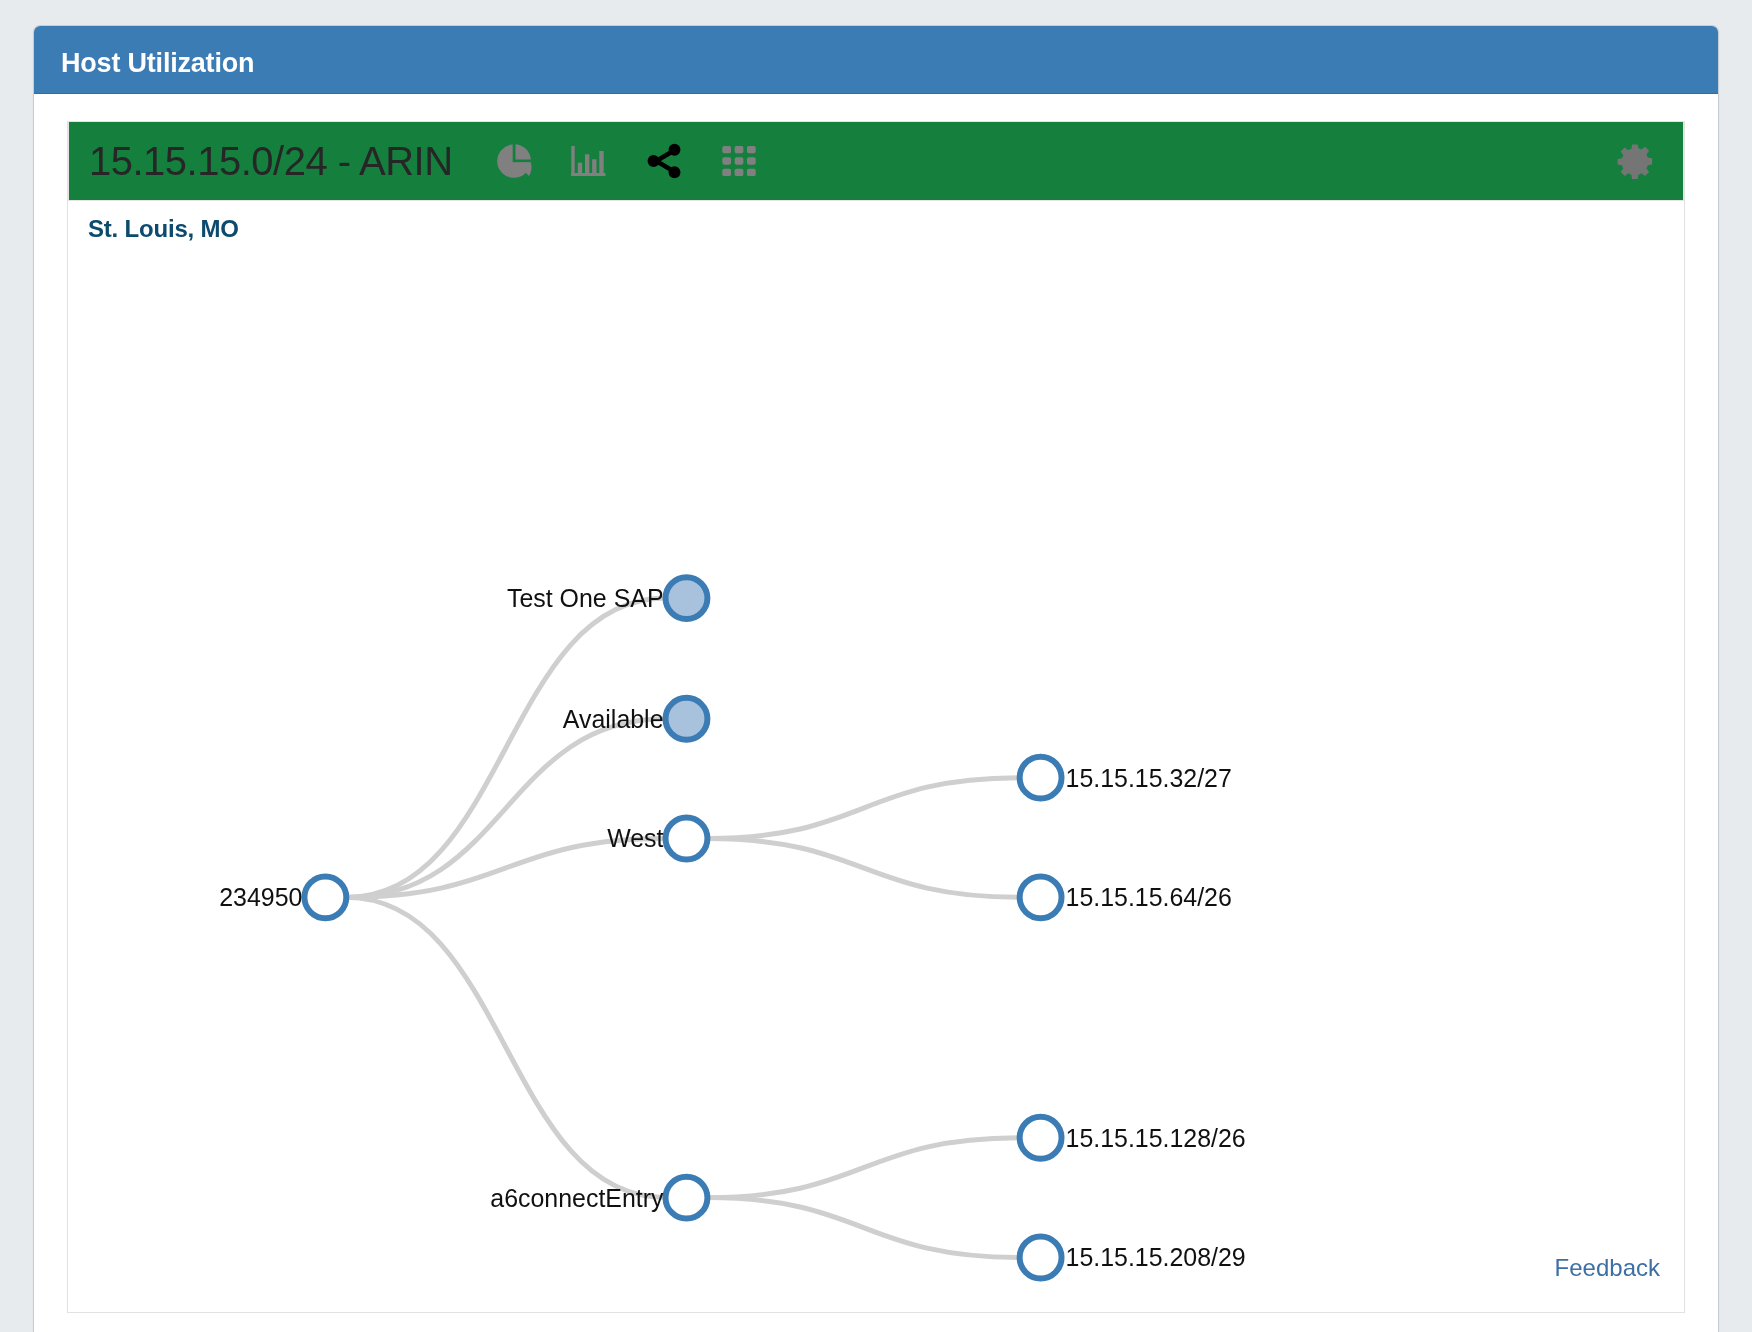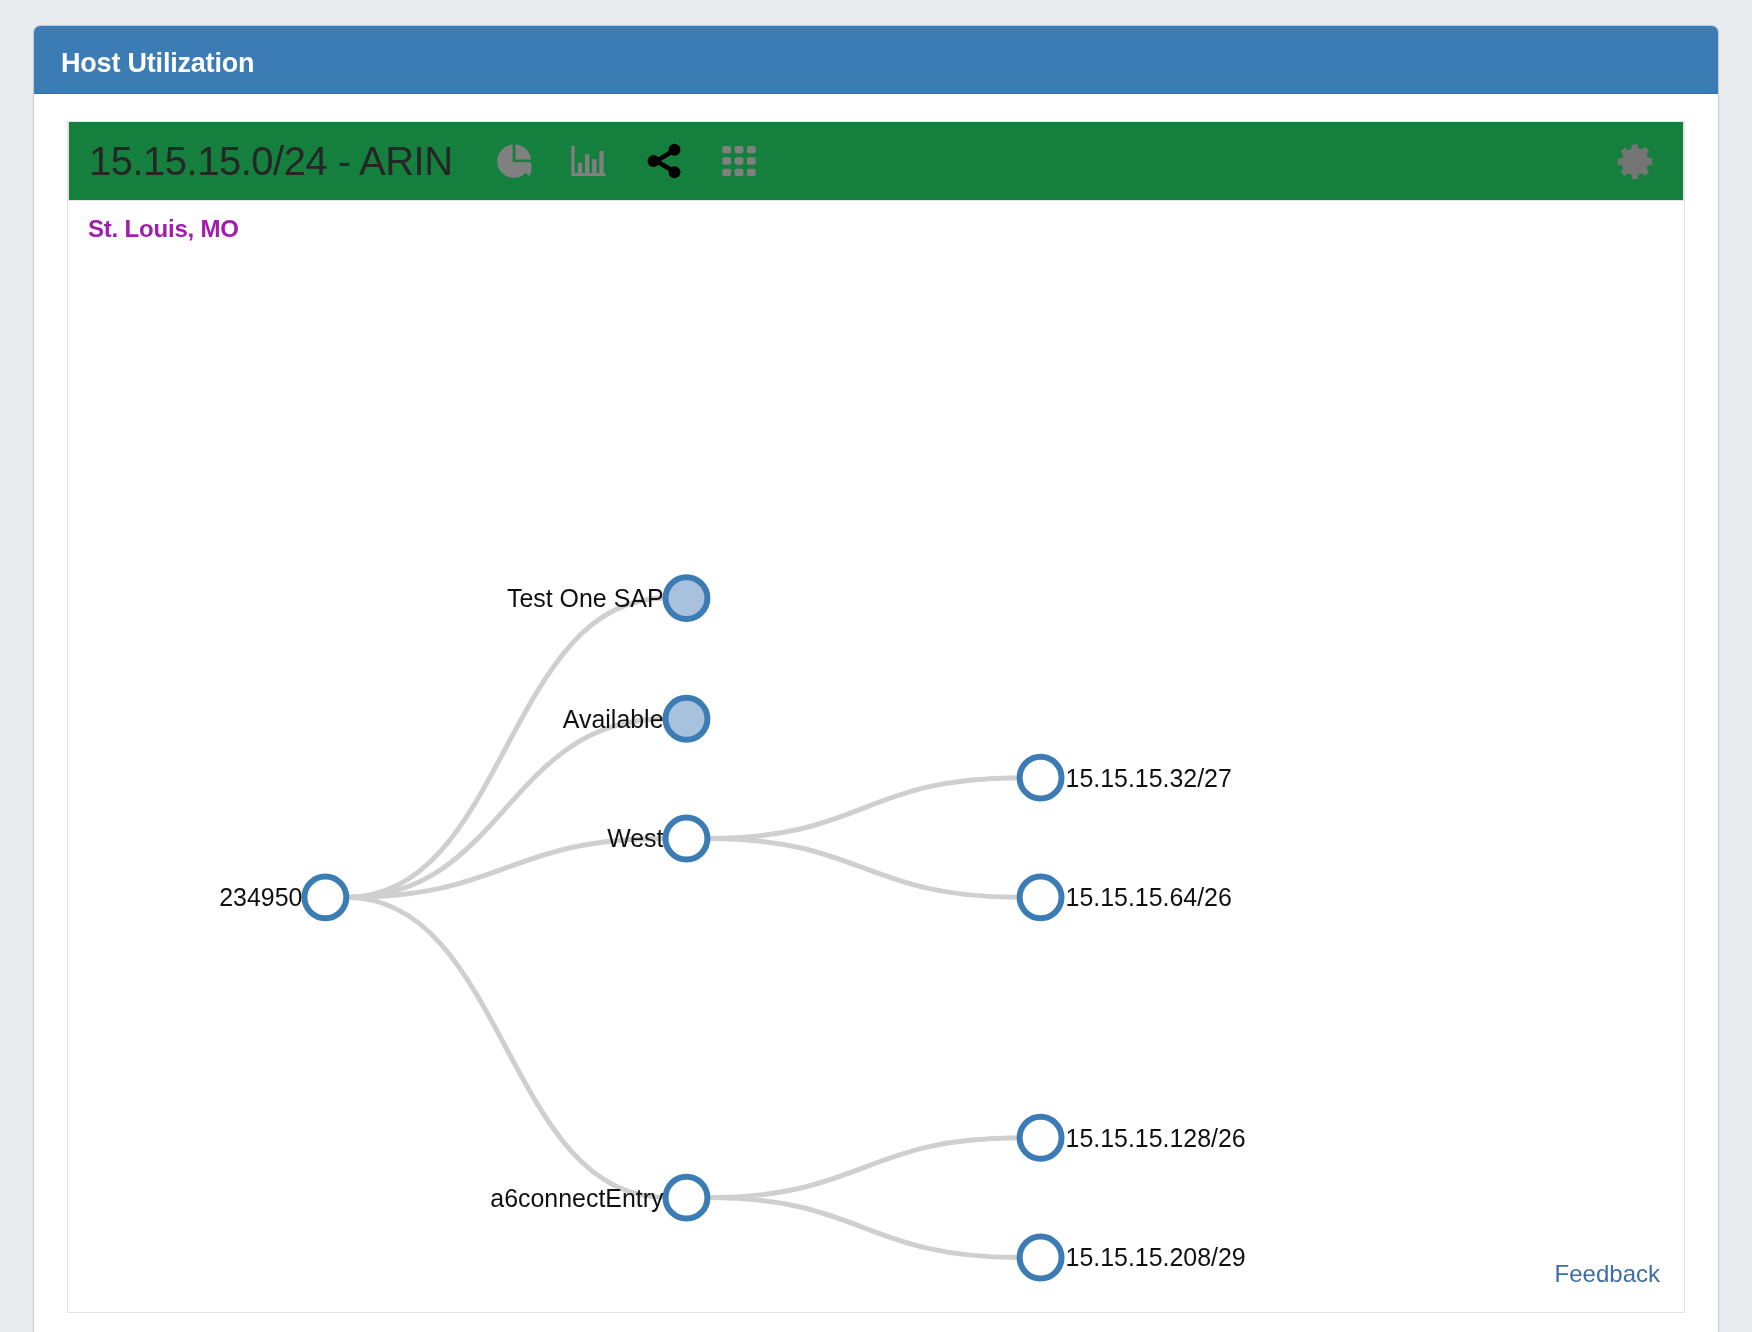--- a/index.html
+++ b/index.html
@@ -93,21 +93,21 @@
     align-items: center;
     justify-content: center;
     width: 42px;
     height: 42px;
     cursor: pointer;
   }
   .toolbar-spacer { flex: 1 1 auto; }
 
   .widget-subtitle {
     font-size: 24px;
-    color: #a21caf;
+    color: #0c4a6e;
     font-weight: bold;
     padding: 14px 0 0 20px;
     letter-spacing: -0.2px;
   }
 
   
   .tree-canvas {
     position: absolute;
     left: 0;
     top: 118px;
@@ -139,21 +139,21 @@
     font-size: 25px;
     fill: #101010;
   }
   .node-label.right { text-anchor: start; }
   .node-label.left  { text-anchor: end; }
 
   
   .feedback-link {
     position: absolute;
     right: 24px;
-    bottom: 24px;
+    bottom: 30px;
     font-size: 24px;
     color: #3d6fa5;
     cursor: pointer;
   }
 </style>
 </head>
 <body>
 
 <div id="screen">
 

